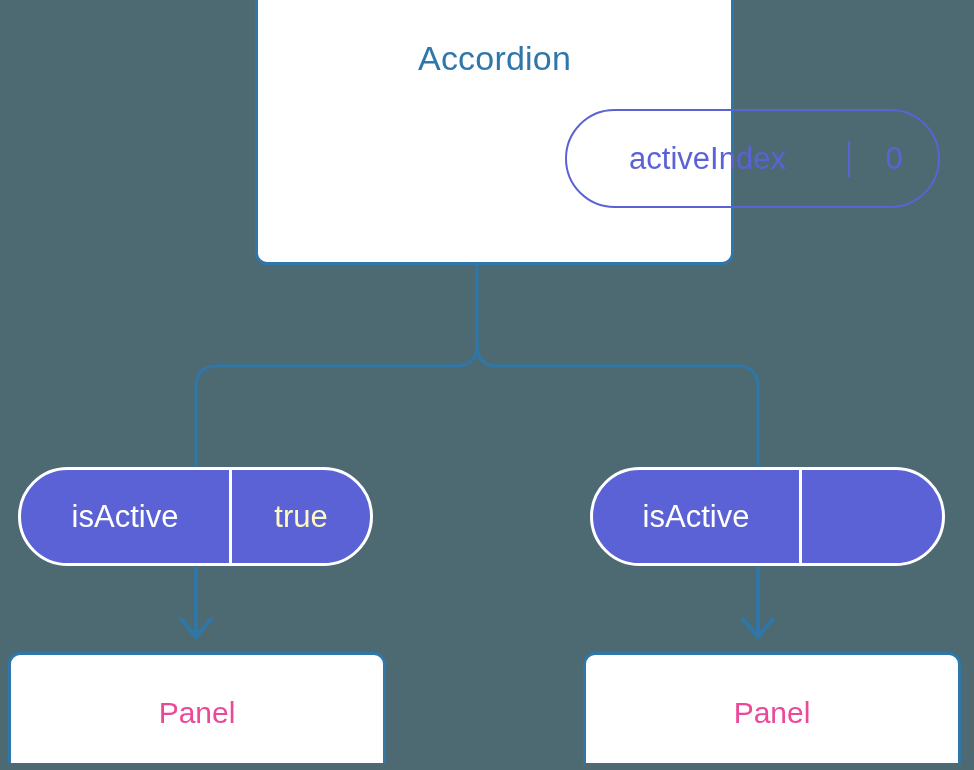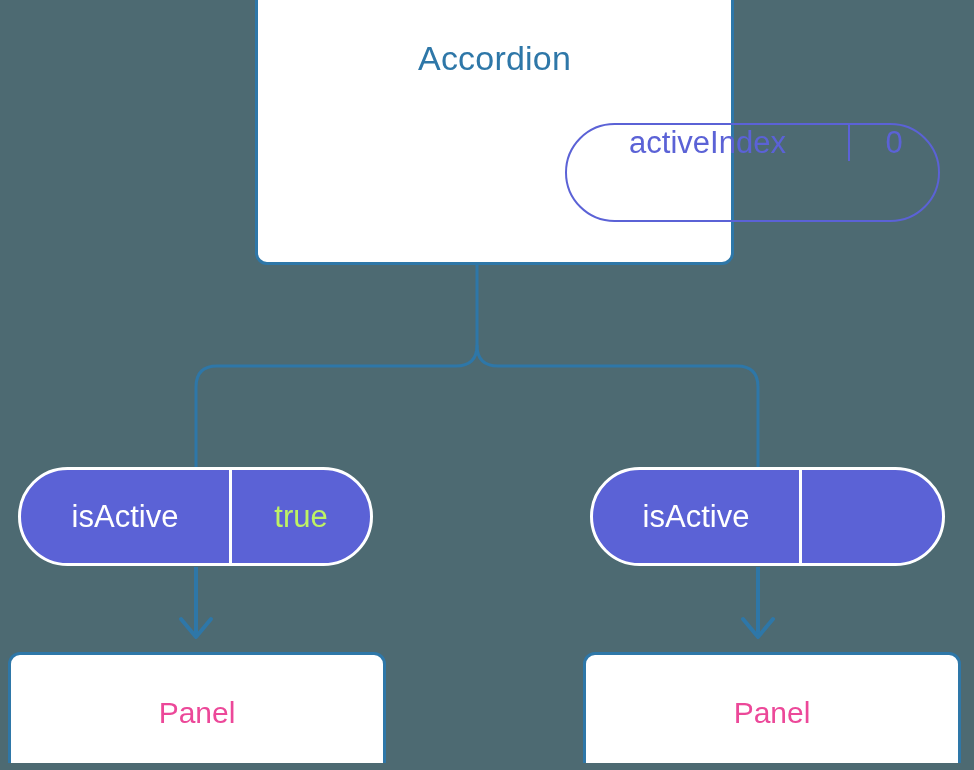--- a/index.html
+++ b/index.html
@@ -54,23 +54,22 @@
   .pill-outline {
     position: absolute;
     left: 307px;
     top: 120px;
     width: 375px;
     height: 99px;
     border: 2px solid #5b62d6;
     border-radius: 50px;
     box-sizing: border-box;
     display: flex;
-    align-items: flex-start;
+    align-items: center;
     background: transparent;
-    margin-top: 14px;
   }
   .pill-outline .pill-key {
     flex: 0 0 283px;
     display: flex;
     align-items: center;
     justify-content: center;
     font-size: 31px;
     color: #5b62d6;
     border-right: 2px solid #5b62d6;
     box-sizing: border-box;
@@ -104,21 +103,21 @@
     color: #ffffff;
     border-right: 3px solid #ffffff;
     box-sizing: border-box;
   }
   .pill-solid .pill-val {
     flex: 1 1 auto;
     display: flex;
     align-items: center;
     justify-content: center;
     font-size: 31px;
-    color: #bef264;
+    color: #fef9c3;
   }
   #pill-left  { left: 18px;  top: 467px; width: 355px; }
   #pill-left  .pill-key { flex: 0 0 211px; }
   #pill-right { left: 590px; top: 467px; width: 355px; }
   #pill-right .pill-key { flex: 0 0 209px; }
 
   
   .card-panel {
     position: absolute;
     top: 652px;

